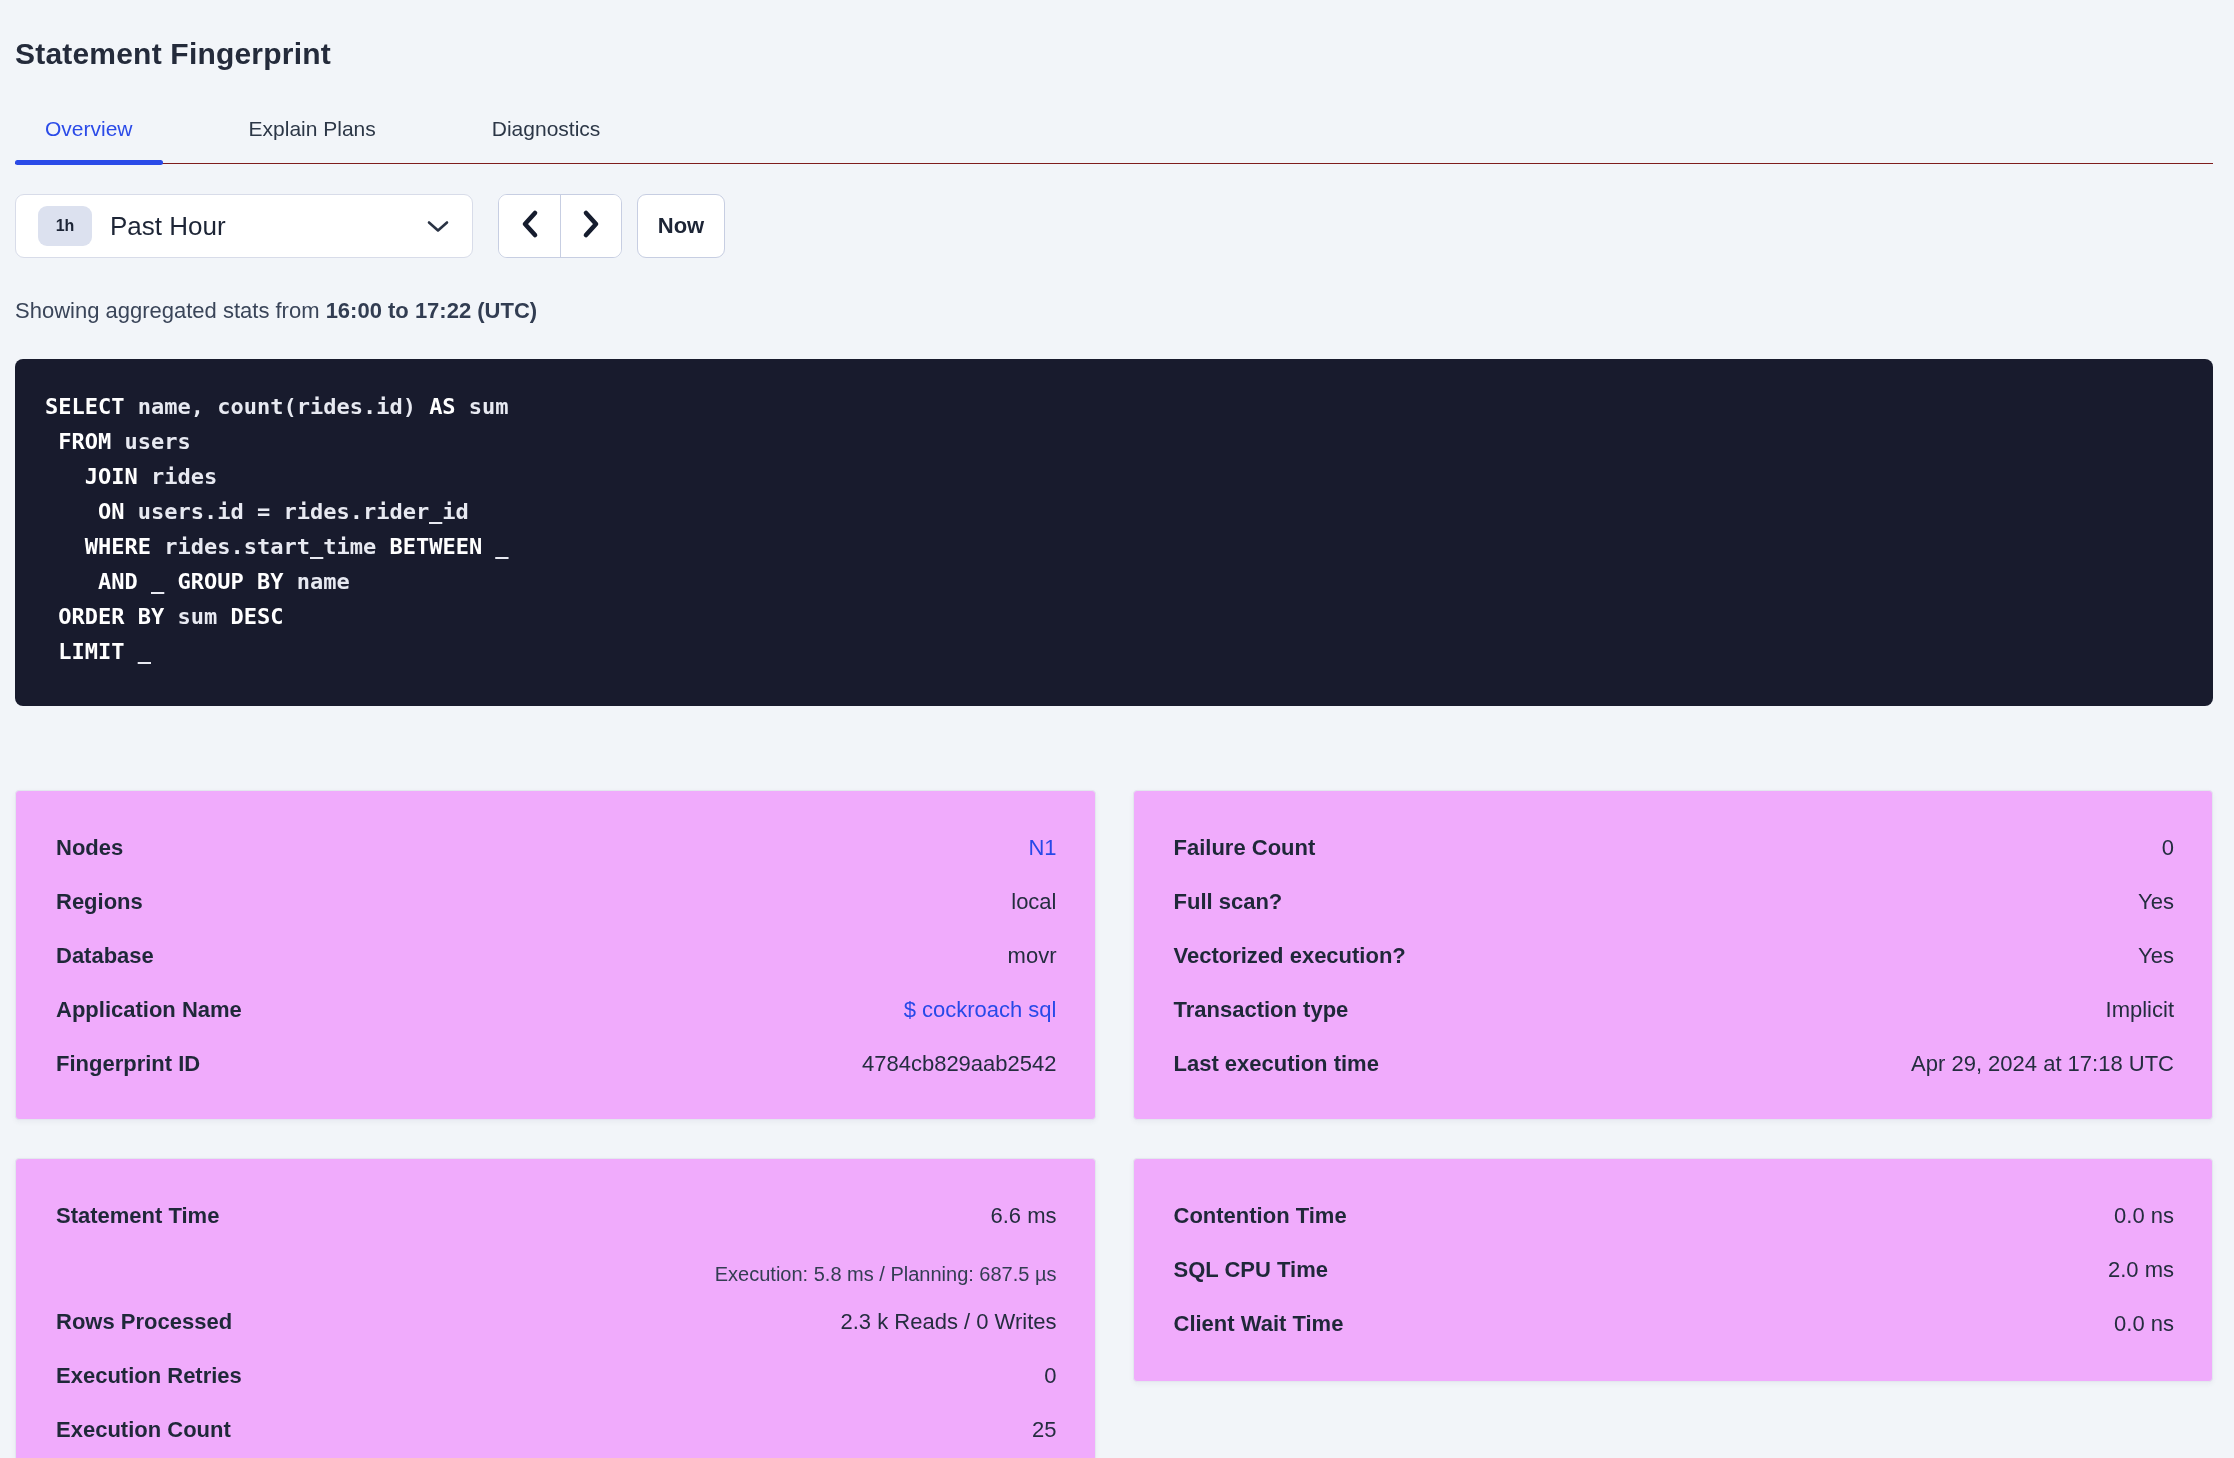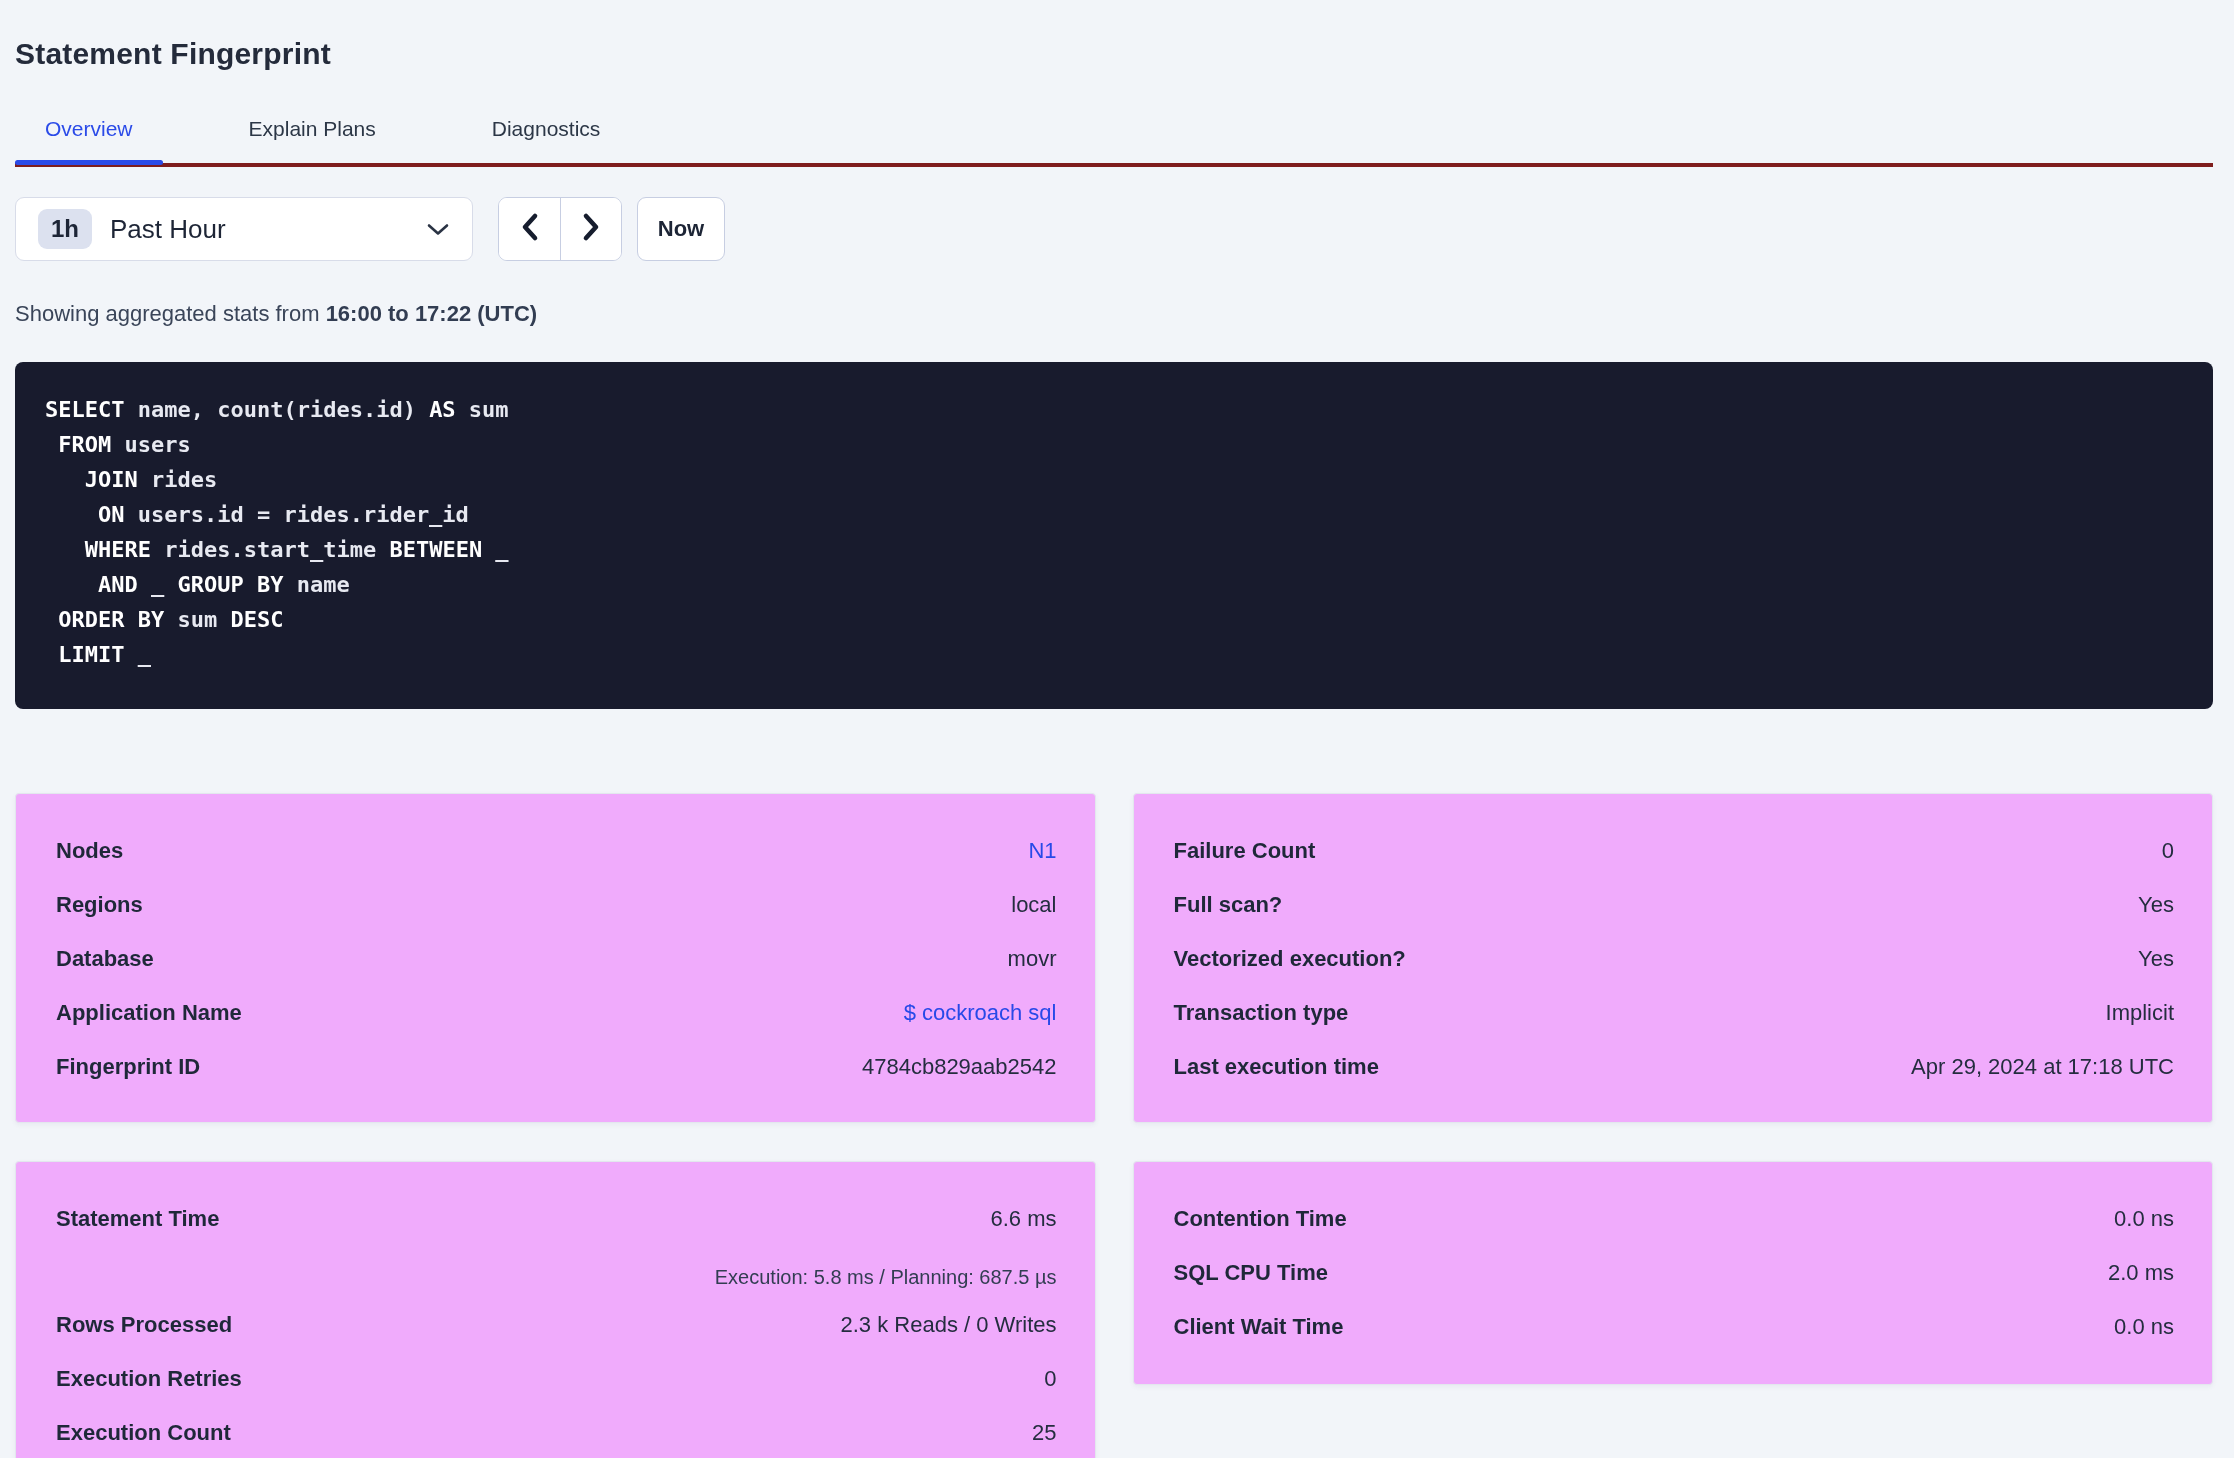--- a/index.html
+++ b/index.html
@@ -16,21 +16,21 @@
   .page-title {
     margin: 36px 0 0 0;
     font-size: 30px; line-height: 36px; font-weight: bold;
     color: #242b3b; letter-spacing: 0.2px;
   }
 
   
   .tabs {
     margin-top: 45px;
     display: flex; align-items: flex-end;
-    border-bottom: 4px solid #7f1d1d;
+    border-bottom: 1px solid #7f1d1d;
   }
   .tab {
     position: relative;
     font-size: 21px; line-height: 24px;
     color: #2c3747;
     padding: 0 30px 22px 30px;
     margin-right: 56px;
     cursor: pointer;
     white-space: nowrap;
   }
@@ -49,21 +49,21 @@
     background: #fff;
     border: 1px solid #d8dce9; border-radius: 9px;
     display: flex; align-items: center;
     padding: 0 22px;
     cursor: pointer;
   }
   .time-badge {
     width: 54px; height: 40px; border-radius: 9px;
     background: #dce1ef;
     display: flex; align-items: center; justify-content: center;
-    font-size: 24px; font-weight: bold; color: #1d2536;
+    font-size: 16px; font-weight: bold; color: #1d2536;
   }
   .time-label { margin-left: 18px; font-size: 26px; color: #1d2536; }
   .caret { margin-left: auto; display: flex; align-items: center; }
 
   .nav-group {
     margin-left: 25px;
     display: flex;
     border: 1px solid #c7cee2; border-radius: 9px;
     background: #fff; overflow: hidden;
   }

